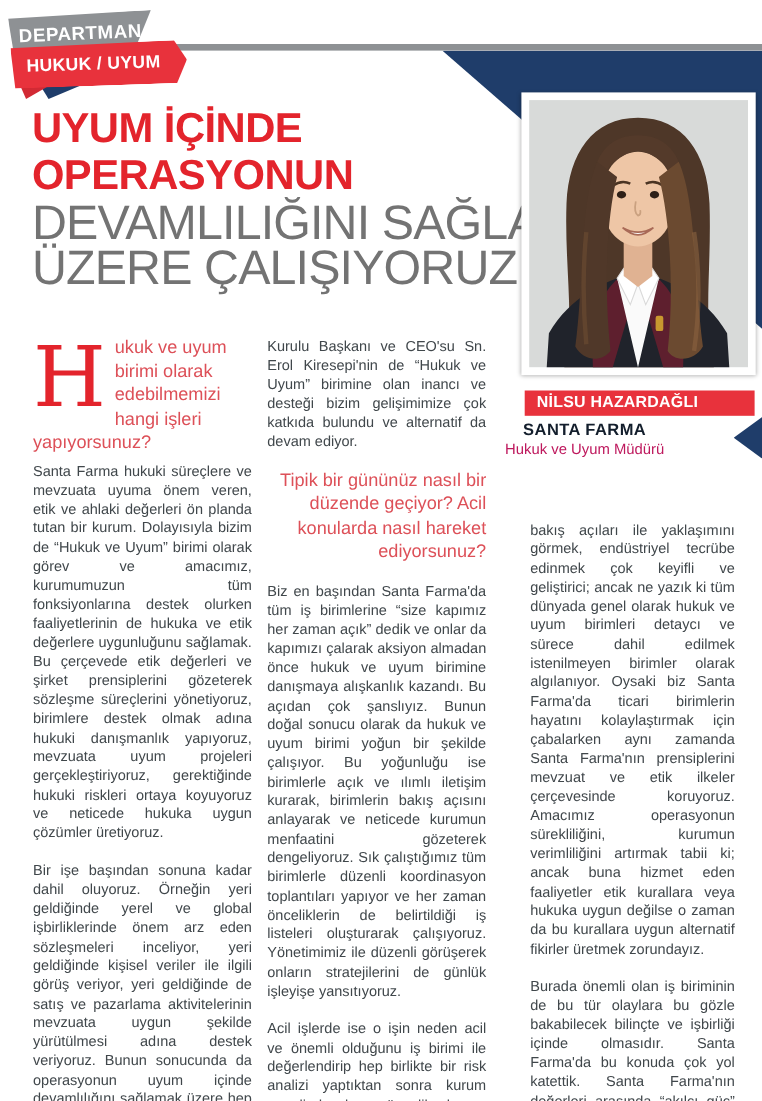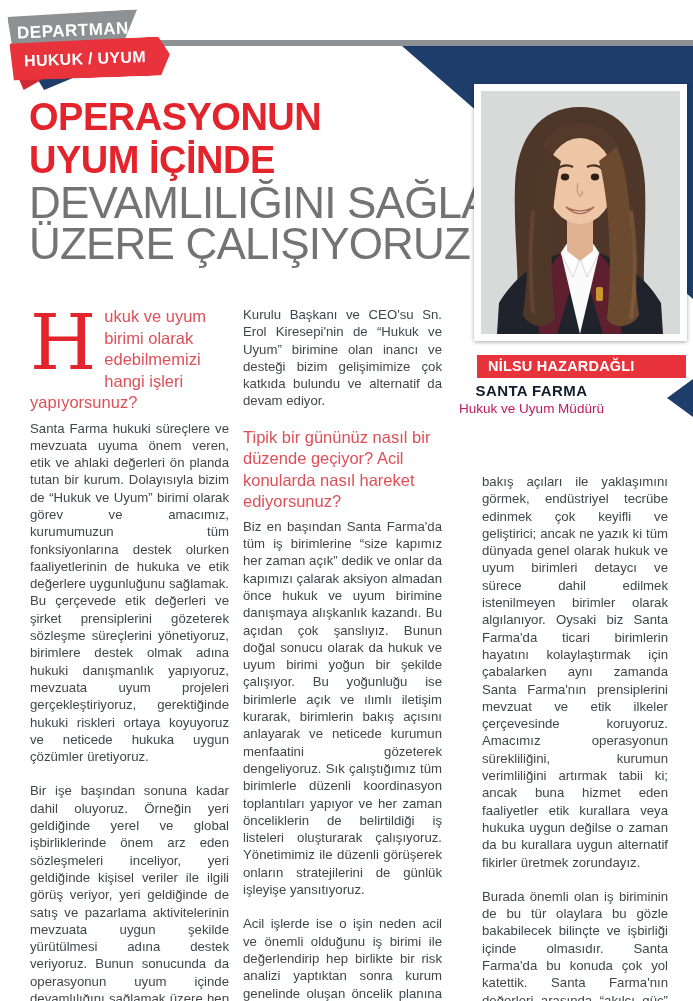--- a/index.html
+++ b/index.html
@@ -41,21 +41,21 @@
   .headline{position:absolute;left:29px;top:96px;}
   .t-red{font-size:38px;font-weight:bold;color:#e3242c;line-height:43px;letter-spacing:-.5px;}
   .t-dark{font-size:44px;font-weight:400;color:#737373;line-height:41px;letter-spacing:-.8px;}
 
   
   .col{position:absolute;top:306px;width:199px;font-size:13.2px;line-height:17.3px;
        text-align:justify;color:#40474b;}
   .col p{margin:0 0 17px 0;}
   .col p:last-child{margin-bottom:0;}
   #col1{left:30px;} #col2{left:243px;} #col3{left:482px;top:473px;width:186px;}
-  .q{color:#dd5058;font-size:16.5px;line-height:21.5px;text-align:left;margin:2px 0 5px 0;}
+  .q{color:#dd5058;font-size:16.5px;line-height:21.5px;text-align:right;margin:2px 0 16px 0;}
   .dropcap{float:left;font-family:"DejaVu Serif",serif;color:#e3242c;font-size:76px;
            line-height:62px;margin:6px 8px 0 0;}
   .q-first{color:#dd5058;font-size:16.5px;line-height:21.5px;text-align:left;margin:0 0 6px 0;}
 </style>
 </head>
 <body>
 
 <div class="page">
 
   <div class="rule"></div>
@@ -63,22 +63,22 @@
   <div class="fold-navy"></div>
   <div class="fold-red"></div>
   <div class="ribbon-gray">
     <span>DEPARTMAN</span>
   </div>
   <div class="ribbon-red">
     <span>HUKUK / UYUM</span>
   </div>
 
   <div class="headline">
+    <div class="t-red">UYUM İÇİNDE</div>
     <div class="t-red">OPERASYONUN</div>
-    <div class="t-red">UYUM İÇİNDE</div>
     <div class="t-dark">DEVAMLILIĞINI SAĞLAMAK</div>
     <div class="t-dark">ÜZERE ÇALIŞIYORUZ</div>
   </div>
 
   <div class="photo-frame">
     <svg width="199" height="243" viewBox="0 0 199 243">
       <rect x="0" y="0" width="199" height="243" fill="#d8dad9"></rect>
 
       <path d="M99,16 C58,16 36,48 34,94 C32,152 42,200 32,243 L168,243 C158,198 166,152 164,94 C162,48 140,16 99,16 Z" fill="#4e3728"></path>
 

